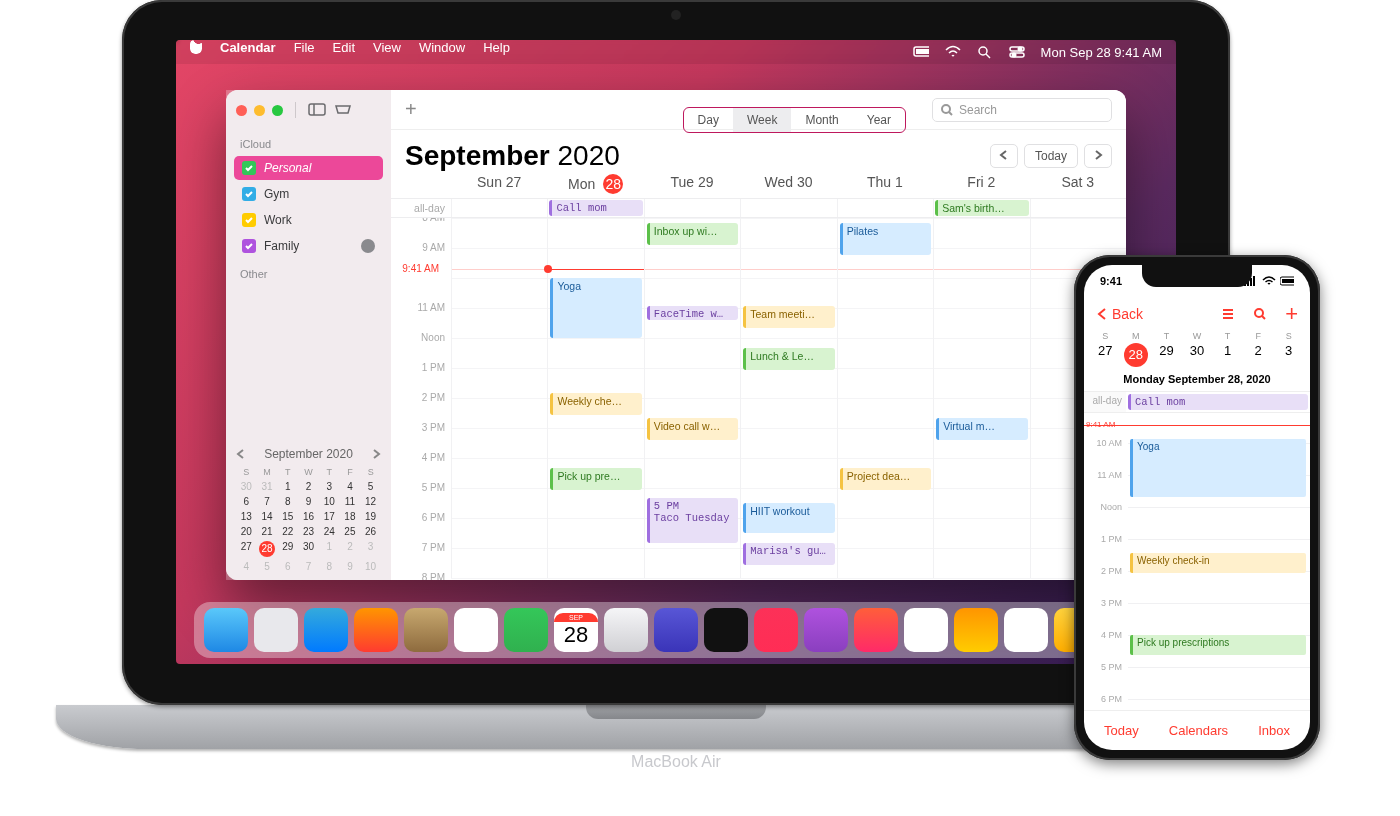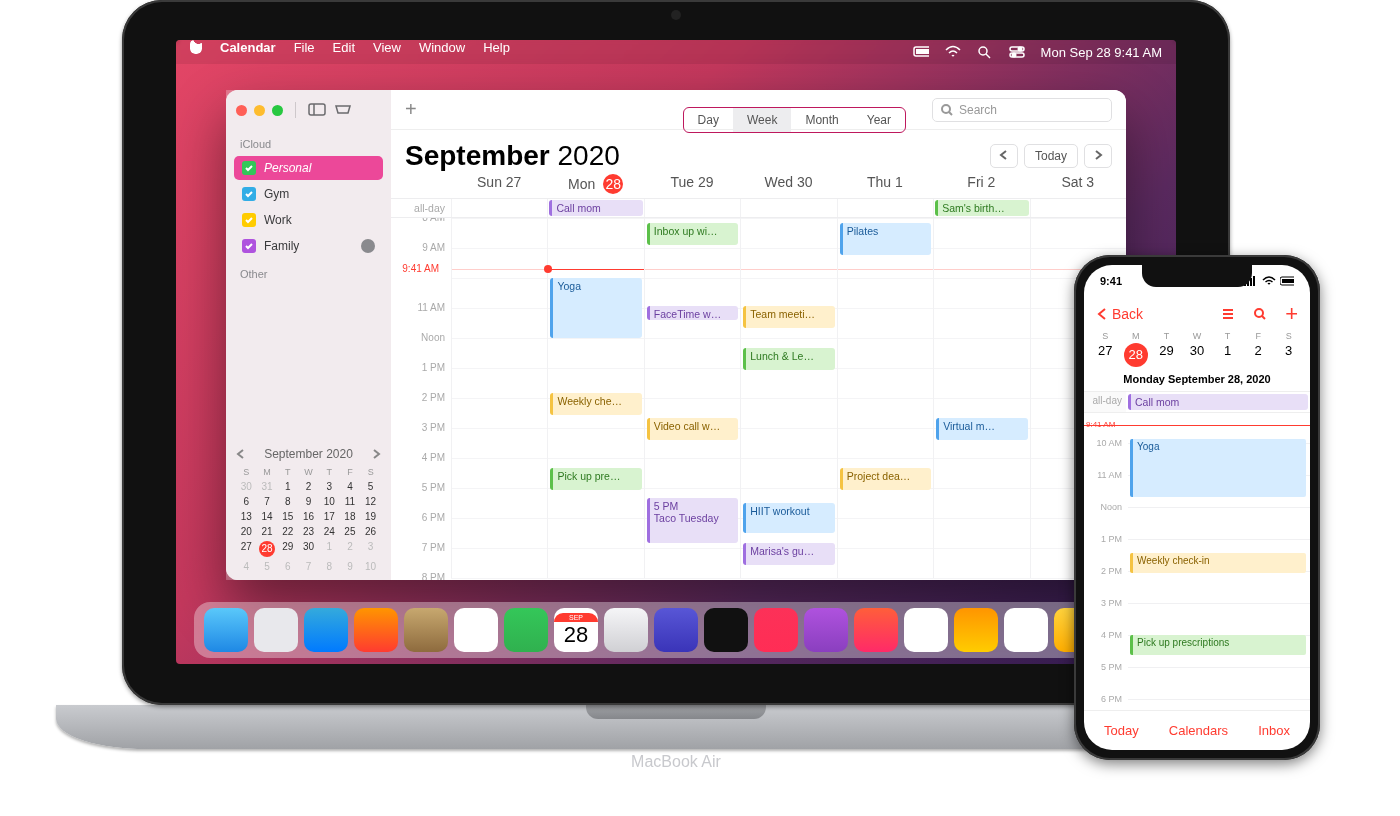--- a/index.html
+++ b/index.html
@@ -73,21 +73,21 @@
   .timecol div{ height:30px; text-align:right; padding-right:6px; font-size:10px; color:#aaa; transform:translateY(-6px);}
   .timecol .now{color:#ff3b30;}
   .cols{ margin-left:60px; display:grid; grid-template-columns:repeat(7,1fr); position:relative; height:360px;}
   .col{ border-left:1px solid #f1f1f3; position:relative;}
   .hlines{position:absolute;left:60px;right:0;top:0;}
   .hlines div{height:30px;border-top:1px solid #f4f4f6;}
   .nowline{position:absolute;left:0;right:0;height:1px;background:#ff3b30;}
   .nowdot{position:absolute;width:8px;height:8px;border-radius:50%;background:#ff3b30;transform:translate(-4px,-4px);}
 
   .ev{ position:absolute; left:2px; right:2px; border-radius:3px; font-size:10.5px; padding:2px 4px; overflow:hidden; white-space:nowrap; text-overflow:ellipsis;}
-  .c-purple{background:#e8dff7;color:#6b3fa0;border-left:3px solid #9f6fe0;}
+  .c-purple{background:#e8dff7;color:#6b3fa0;border-left:3px solid #9f6fe0;font-family:Liberation Mono, monospace;}
   .c-blue{background:#d6ecff;color:#1a5b99;border-left:3px solid #4fa3ec;}
   .c-green{background:#d8f3d0;color:#2e7a20;border-left:3px solid #5cc04a;}
   .c-yellow{background:#fff0cc;color:#8a6200;border-left:3px solid #f5c342;}
 
   
   .dock{ position:absolute; bottom:6px; left:50%; transform:translateX(-50%); height:56px; padding:6px 10px; background:rgba(255,255,255,.35); border-radius:16px; display:flex; gap:6px; align-items:center; backdrop-filter: blur(10px);}
   .dock .icon{ width:44px; height:44px; border-radius:10px; display:flex;align-items:center;justify-content:center;font-size:10px;color:#fff;}
   .dock .cal-icon{background:#fff;flex-direction:column;color:#000;}
   .dock .cal-icon .top{background:#ff3b30;color:#fff;width:100%;text-align:center;font-size:7px;padding:1px 0;border-radius:10px 10px 0 0;}
   .dock .cal-icon .num{font-size:22px;font-weight:400;}

